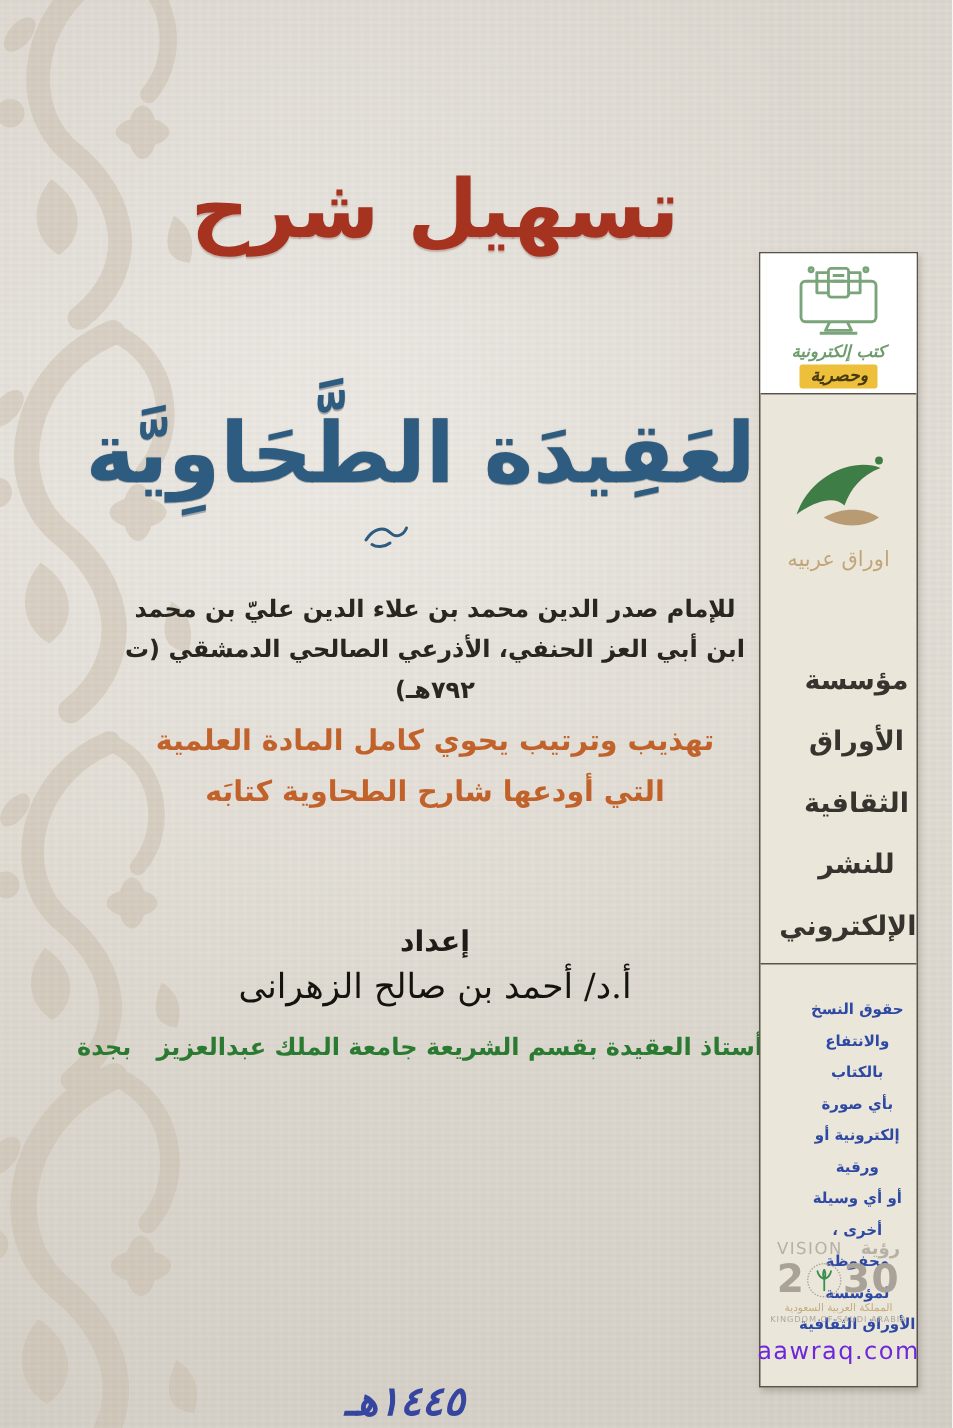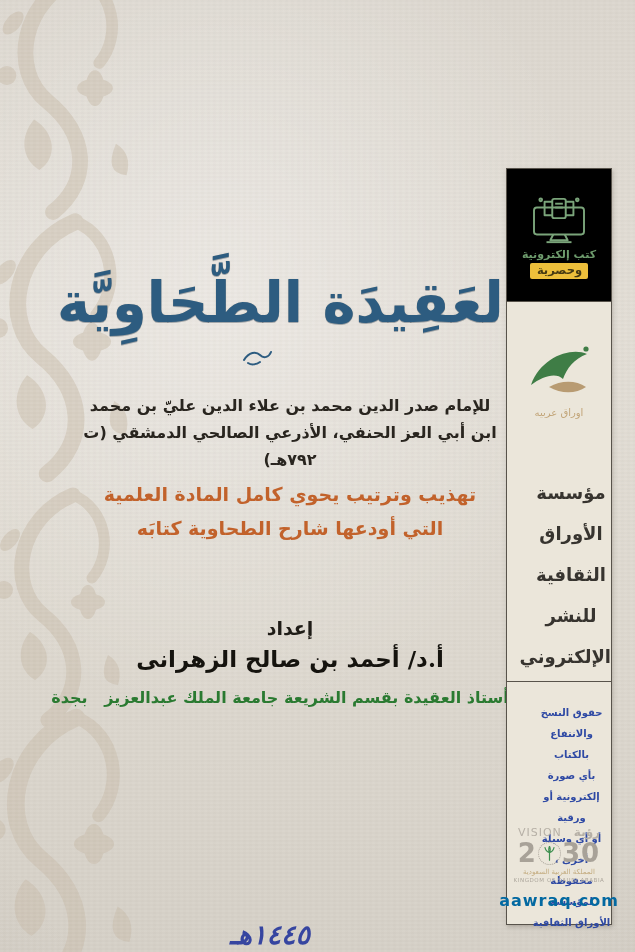--- a/index.html
+++ b/index.html
@@ -21,52 +21,52 @@
     color:#2d5c80;font-size:56px;font-weight:700;white-space:nowrap;line-height:110px;
     text-shadow:0 1px 0 rgba(40,60,80,.35), 0 0 1px rgba(141,123,92,.4);}
   .title-signature{position:absolute;left:240px;top:346px;}
   .author-block{position:absolute;left:55px;top:392px;width:470px;text-align:center;direction:rtl;
     color:#29251f;font-size:16px;font-weight:700;line-height:27px;}
   .tagline-block{position:absolute;left:75px;top:477px;width:430px;text-align:center;direction:rtl;
     color:#c2622b;font-size:19px;font-weight:700;line-height:34px;}
   .prep-label{position:absolute;left:55px;top:617px;width:470px;text-align:center;direction:rtl;
     color:#1f1c17;font-size:19px;font-weight:700;font-family:"DejaVu Serif","DejaVu Sans",serif;}
   .prep-name{position:absolute;left:55px;top:645px;width:470px;text-align:center;direction:rtl;
-    color:#15130e;font-size:23px;font-weight:700;font-family:"DejaVu Serif","DejaVu Sans",serif;}
+    color:#15130e;font-size:23px;font-weight:400;font-family:"DejaVu Serif","DejaVu Sans",serif;}
   .prep-title{position:absolute;left:45px;top:688px;width:470px;text-align:center;direction:rtl;
     color:#2a7a31;font-size:16px;font-weight:700;}
   .dates{position:absolute;left:195px;top:919px;width:150px;text-align:center;direction:rtl;
     color:#3645a0;font-weight:700;}
   .date-hijri{font-size:27px;font-style:italic;}
   .date-greg{font-size:23px;font-style:italic;margin-top:2px;transform:translateX(12px);}
   
   .sidebar{position:absolute;left:506px;top:168px;width:106px;height:757px;box-sizing:border-box;
     background:#ebe6da;border:1.5px solid #58534b;display:flex;flex-direction:column;
     box-shadow:1px 2px 4px rgba(60,50,40,.25);}
-  .sb-ebooks{height:133px;flex:none;background:#000000;border-bottom:1.5px solid #58534b;
-    display:flex;flex-direction:column;align-items:center;justify-content:center;padding-top:4px;box-sizing:border-box;}
+  .sb-ebooks{height:94px;flex:none;background:#ffffff;border-bottom:1.5px solid #58534b;
+    display:flex;flex-direction:column;align-items:center;justify-content:center;padding-top:4px;box-sizing:border-box;font-style:italic;}
   .eb-line1{direction:rtl;color:#6e9c6d;font-size:11px;font-weight:700;margin-top:2px;}
   .eb-line2{direction:rtl;color:#463a12;background:#edbf3b;font-size:11.5px;font-weight:700;
     padding:0 6px 2px 7px;border-radius:2px;margin-top:2px;}
   .sb-awraq{height:158px;flex:none;display:flex;flex-direction:column;align-items:center;justify-content:center;}
-  .aw-text{direction:rtl;color:#c2a578;font-size:10px;margin-top:4px;letter-spacing:1px;}
+  .aw-text{direction:rtl;color:#c2a578;font-size:14px;margin-top:4px;letter-spacing:1px;}
   .sb-pub{height:222px;flex:none;box-sizing:border-box;padding-top:12px;border-bottom:1.5px solid #58534b;}
   .pub-line{direction:rtl;text-align:center;color:#37342f;font-size:18px;font-weight:700;line-height:41px;padding-left:24px;}
   .sb-copy{height:140px;flex:none;box-sizing:border-box;padding-top:20px;margin-left:25px;}
   .copy-line{direction:rtl;text-align:center;color:#2e49a4;font-size:10px;font-weight:700;line-height:21px;}
   .sb-vision{flex:1;display:flex;flex-direction:column;align-items:center;justify-content:flex-end;
     padding-bottom:14px;box-sizing:border-box;}
   .v-top{display:flex;align-items:center;gap:12px;color:#b6b0a6;font-size:11px;letter-spacing:1px;}
   .v-top .ar{color:#b6b0a6;font-size:12px;font-weight:700;}
   .v-year{display:flex;align-items:center;color:#a8a298;font-size:26px;font-weight:700;letter-spacing:1px;line-height:26px;margin-top:1px;}
   .v-ring{display:inline-flex;align-items:center;justify-content:center;width:21px;height:21px;
     border:1px dotted #aaa49a;border-radius:50%;margin:0 1px;}
   .v-country-ar{color:#c3ab7e;font-size:7px;margin-top:2px;direction:rtl;}
   .v-country-en{color:#aca69c;font-size:5.5px;letter-spacing:.6px;margin-top:1px;}
-  .v-site{color:#0369a1;font-size:16px;font-weight:700;letter-spacing:1px;margin-top:8px;}
+  .v-site{color:#6d28d9;font-size:16px;font-weight:400;letter-spacing:1px;margin-top:8px;}
 </style>
 </head>
 <body>
 
 <div class="cover">
 
   <svg class="floral" width="190" height="952" viewBox="0 0 190 952" aria-hidden="true">
     <defs>
       <g id="vine">
         <path d="M85 15 C 30 38, 18 105, 55 135 C 92 165, 98 210, 60 240" fill="none" stroke="#c9bdab" stroke-width="15" stroke-linecap="round"></path>
@@ -84,20 +84,21 @@
     <g opacity="0.5">
       <use href="#vine" transform="translate(4,-40) scale(1.05)"></use>
       <use href="#vine" transform="translate(-6,205) scale(1.12)"></use>
       <use href="#vine" transform="translate(2,480) scale(1.0)"></use>
       <use href="#vine" transform="translate(-10,700) scale(1.18)"></use>
     </g>
   </svg>
 
   <div class="grain"></div>
 
+  <div class="series-title">تسهيل شرح</div>
 
   <div class="main-title">العَقِيدَة الطَّحَاوِيَّة</div>
 
   <svg class="title-signature" width="34" height="22" viewBox="0 0 34 22" aria-hidden="true">
     <path d="M4 14 C 9 6, 16 5, 20 9 C 24 13, 29 11, 31 6 M8 17 c 3 2, 8 2, 12 -1" fill="none" stroke="#2d5c80" stroke-width="2" stroke-linecap="round"></path>
   </svg>
 
   <div class="author-block">
     <div>للإمام صدر الدين محمد بن علاء الدين عليّ بن محمد</div>
     <div>ابن أبي العز الحنفي، الأذرعي الصالحي الدمشقي (ت ٧٩٢هـ)</div>

